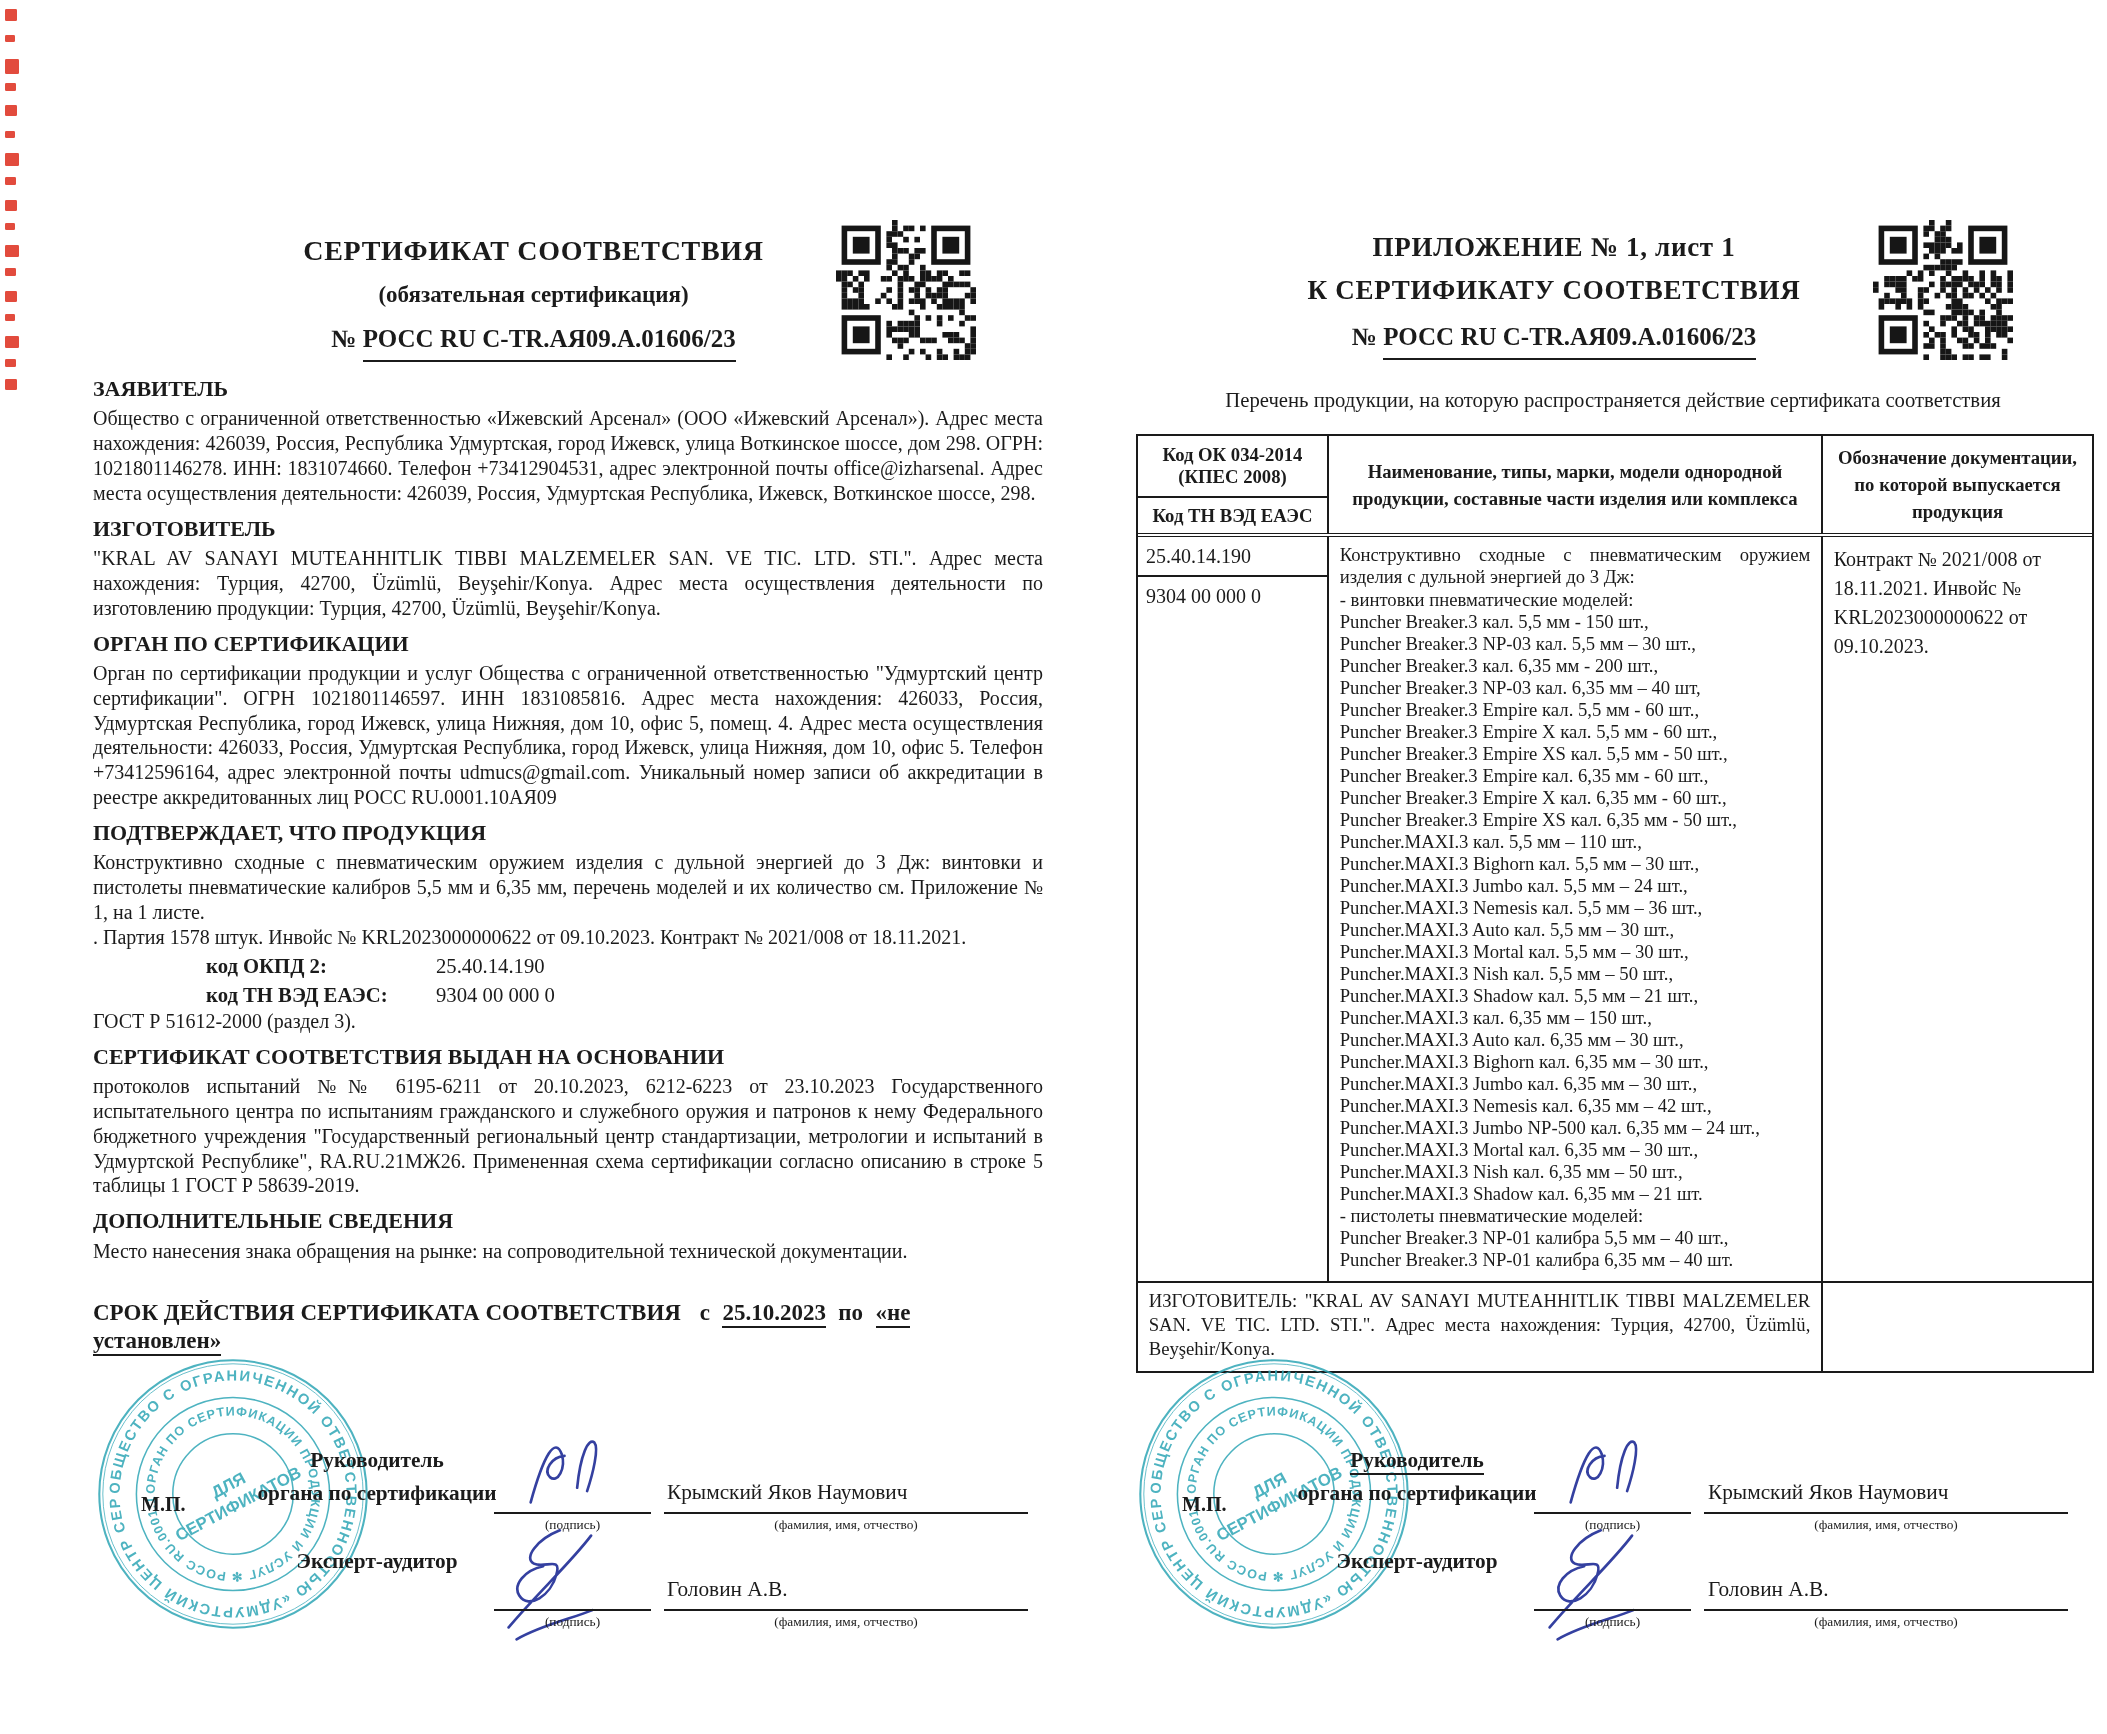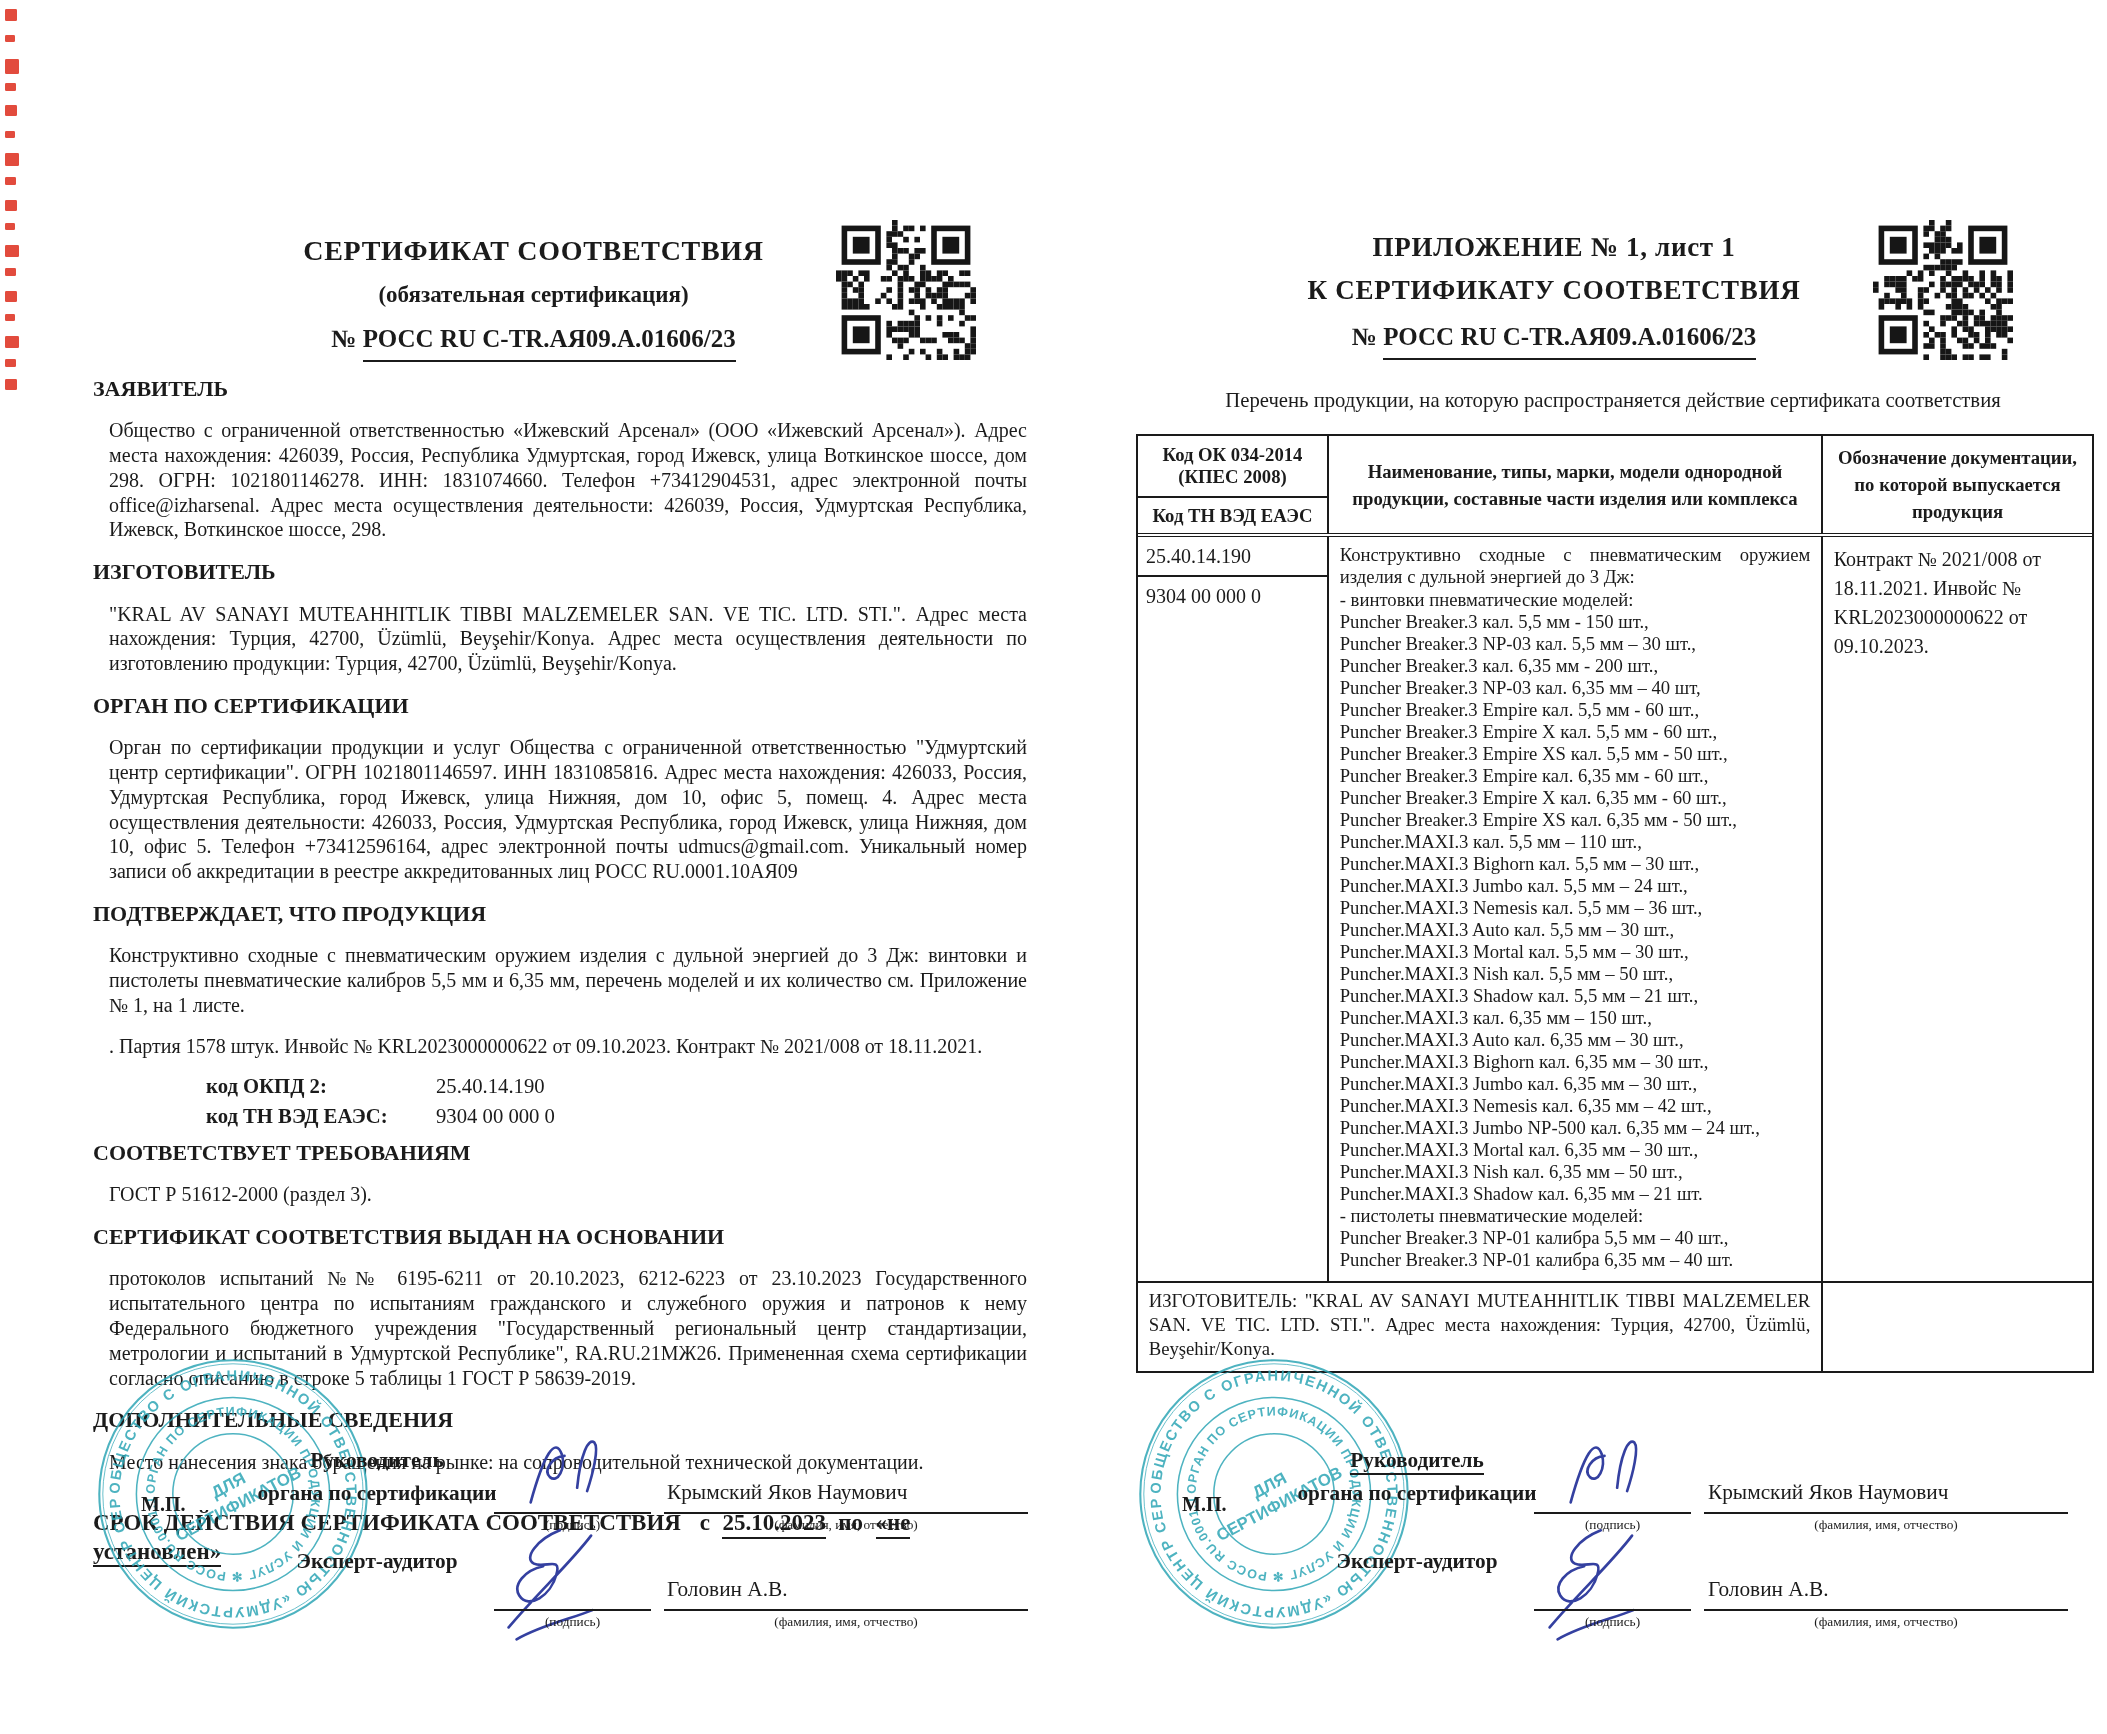--- a/index.html
+++ b/index.html
@@ -18,21 +18,21 @@
   .head-right .doc-title{font-size:27px;}
   .qr{position:absolute;width:140px;height:140px;}
   .qr-left{left:836px;top:220px;}
   .qr-right{left:1873px;top:220px;}
 
   
   .body-left{position:absolute;left:93px;top:375px;width:950px;
              font-size:20px;line-height:1.24;text-align:justify;}
   .sec{font-size:22px;font-weight:bold;margin:9.3px 0 4px 0;text-align:left;font-family:Liberation Serif, serif;}
   .sec:first-child{margin-top:0;}
-  .p{margin:16px;}
+  .p{margin:0;}
   .p-left{text-align:left;}
   .code-row{display:flex;margin:4px 0 0 113px;text-align:left;}
   .code-label{font-weight:bold;width:230px;font-size:20.7px;}
   .code-value{font-size:20.7px;}
   .validity{margin-top:35px;font-size:23px;font-weight:bold;text-align:left;}
   .validity .u{border-bottom:2px solid #1b1b1b;padding-bottom:1.3px;}
 
   
   .caption-right{position:absolute;left:1134px;top:389px;width:958px;
                  text-align:center;font-size:20.7px;}
@@ -305,21 +305,20 @@
 
     <div class="code-row">
       <span class="code-label">код ОКПД 2:</span>
       <span class="code-value">25.40.14.190</span>
     </div>
     <div class="code-row">
       <span class="code-label">код ТН ВЭД ЕАЭС:</span>
       <span class="code-value">9304 00 000 0</span>
     </div>
 
-    <div class="sec">СООТВЕТСТВУЕТ ТРЕБОВАНИЯМ</div>
     <p class="p p-left">ГОСТ Р 51612-2000 (раздел 3).</p>
 
     <div class="sec">СЕРТИФИКАТ СООТВЕТСТВИЯ ВЫДАН НА ОСНОВАНИИ</div>
     <p class="p">протоколов испытаний №№ 6195-6211 от 20.10.2023, 6212-6223 от 23.10.2023 Государственного испытательного центра по испытаниям гражданского и служебного оружия и патронов к нему Федерального бюджетного учреждения "Государственный региональный центр стандартизации, метрологии и испытаний в Удмуртской Республике", RA.RU.21МЖ26. Примененная схема сертификации согласно описанию в строке 5 таблицы 1 ГОСТ Р 58639-2019.</p>
 
     <div class="sec">ДОПОЛНИТЕЛЬНЫЕ СВЕДЕНИЯ</div>
     <p class="p p-left">Место нанесения знака обращения на рынке: на сопроводительной технической документации.</p>
 
     <div class="validity">
       <span style="margin-right: 13px;">СРОК ДЕЙСТВИЯ СЕРТИФИКАТА СООТВЕТСТВИЯ</span>

